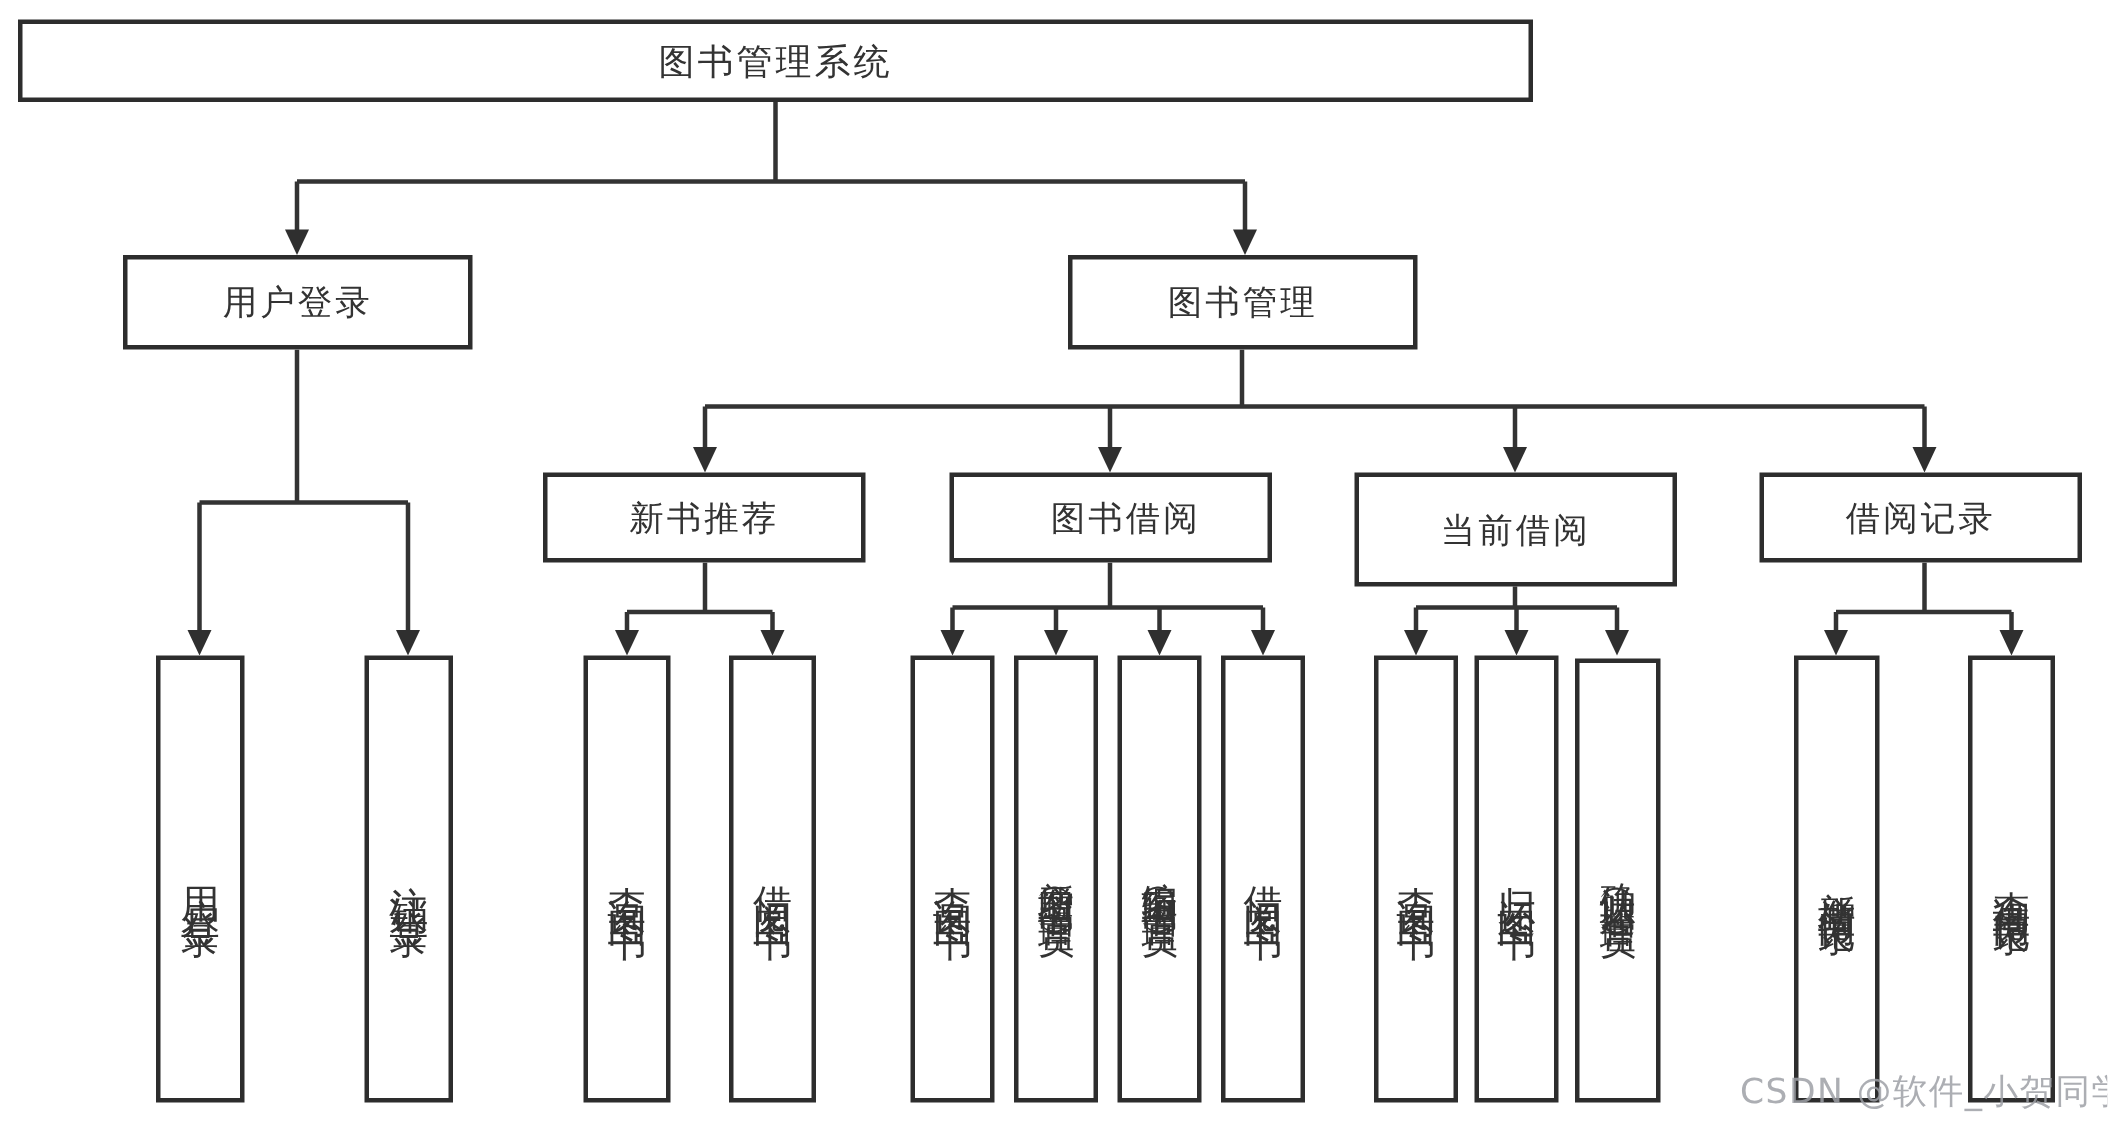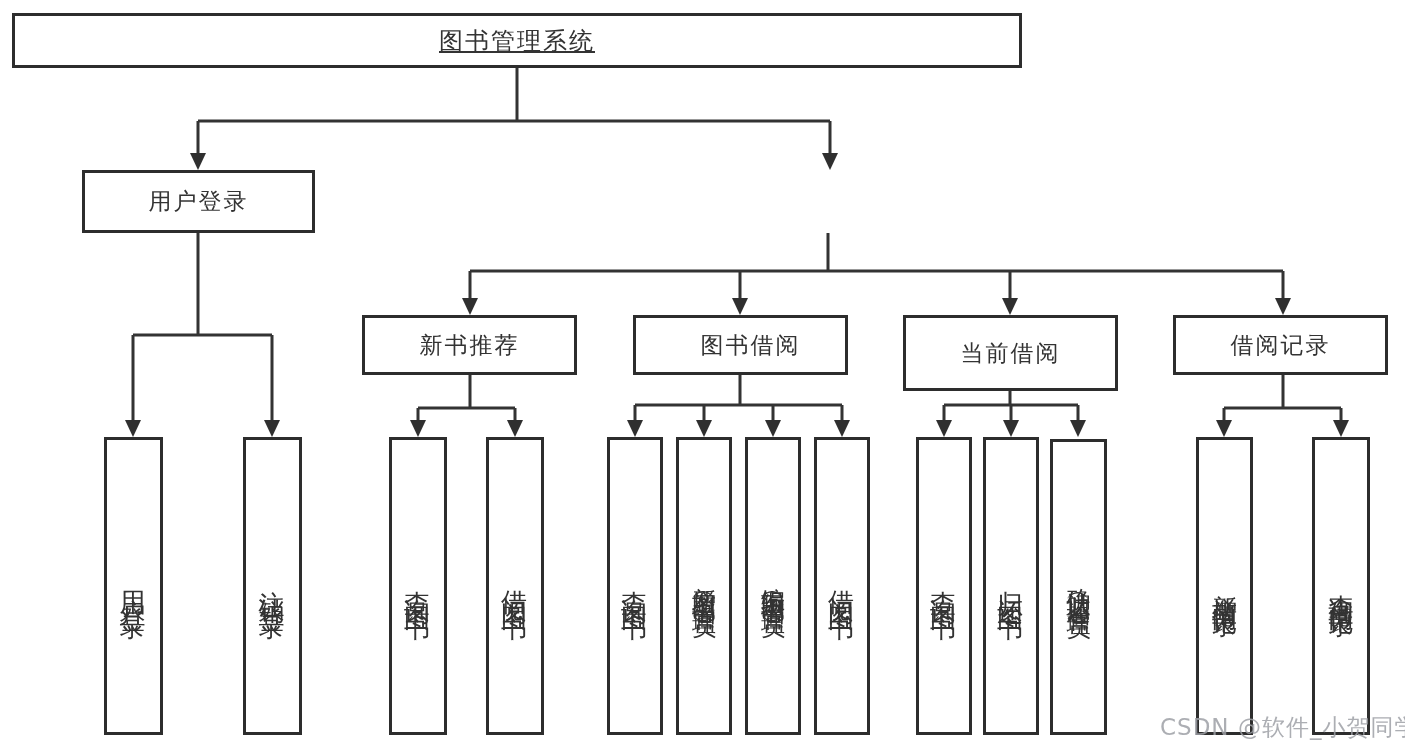--- a/index.html
+++ b/index.html
@@ -91,23 +91,24 @@
     <polygon points="696,420 712,420 704,437"></polygon>
     <polygon points="765,420 781,420 773,437"></polygon>
     <polygon points="834,420 850,420 842,437"></polygon>
     <polygon points="936,420 952,420 944,437"></polygon>
     <polygon points="1003,420 1019,420 1011,437"></polygon>
     <polygon points="1070,420 1086,420 1078,437"></polygon>
     <polygon points="1216,420 1232,420 1224,437"></polygon>
     <polygon points="1333,420 1349,420 1341,437"></polygon>
   </svg>
 
-  <div class="box hlabel root-label" style="left:12px; top:13px; width:1010px; height:55px;text-decoration:underline;">图书管理系统</div>
+  <div class="box hlabel root-label" style="left:12px; top:13px; width:1010px; height:55px;">图书管理系统</div>
 
   <div class="box hlabel" style="left:82px; top:170px; width:233px; height:63px;">用户登录</div>
+  <div class="box hlabel" style="left:712px; top:170px; width:233px; height:63px;">图书管理</div>
 
   <div class="box hlabel" style="left:362px; top:315px; width:215px; height:60px;font-family:Liberation Mono, monospace;">新书推荐</div>
   <div class="box hlabel" style="left:633px; top:315px; width:215px; height:60px;padding-left:20px;">图书借阅</div>
   <div class="box hlabel" style="left:903px; top:315px; width:215px; height:76px;">当前借阅</div>
   <div class="box hlabel" style="left:1173px; top:315px; width:215px; height:60px;">借阅记录</div>
 
   <div class="box leaf" style="left:104px; top:437px; width:59px; height:298px;">用户登录</div>
   <div class="box leaf" style="left:243px; top:437px; width:59px; height:298px;">注销登录</div>
 
   <div class="box leaf" style="left:389px; top:437px; width:58px; height:298px;">查询图书</div>

